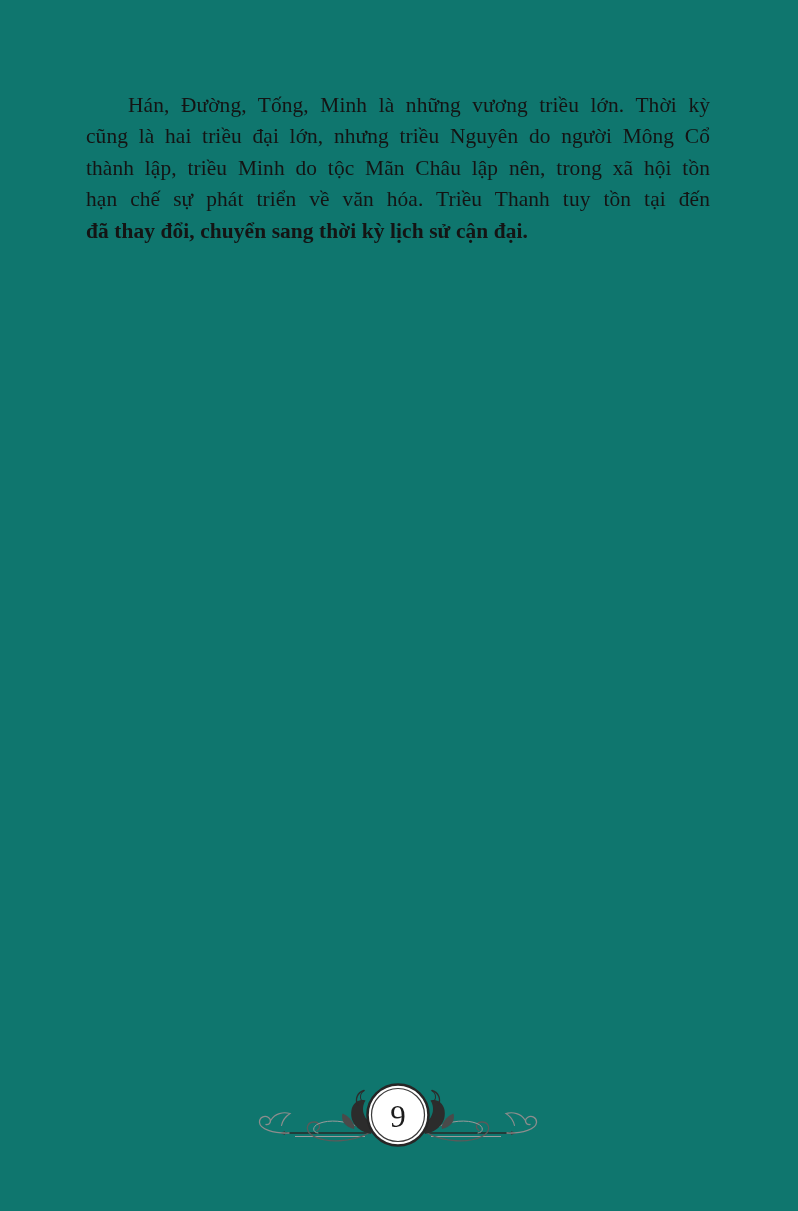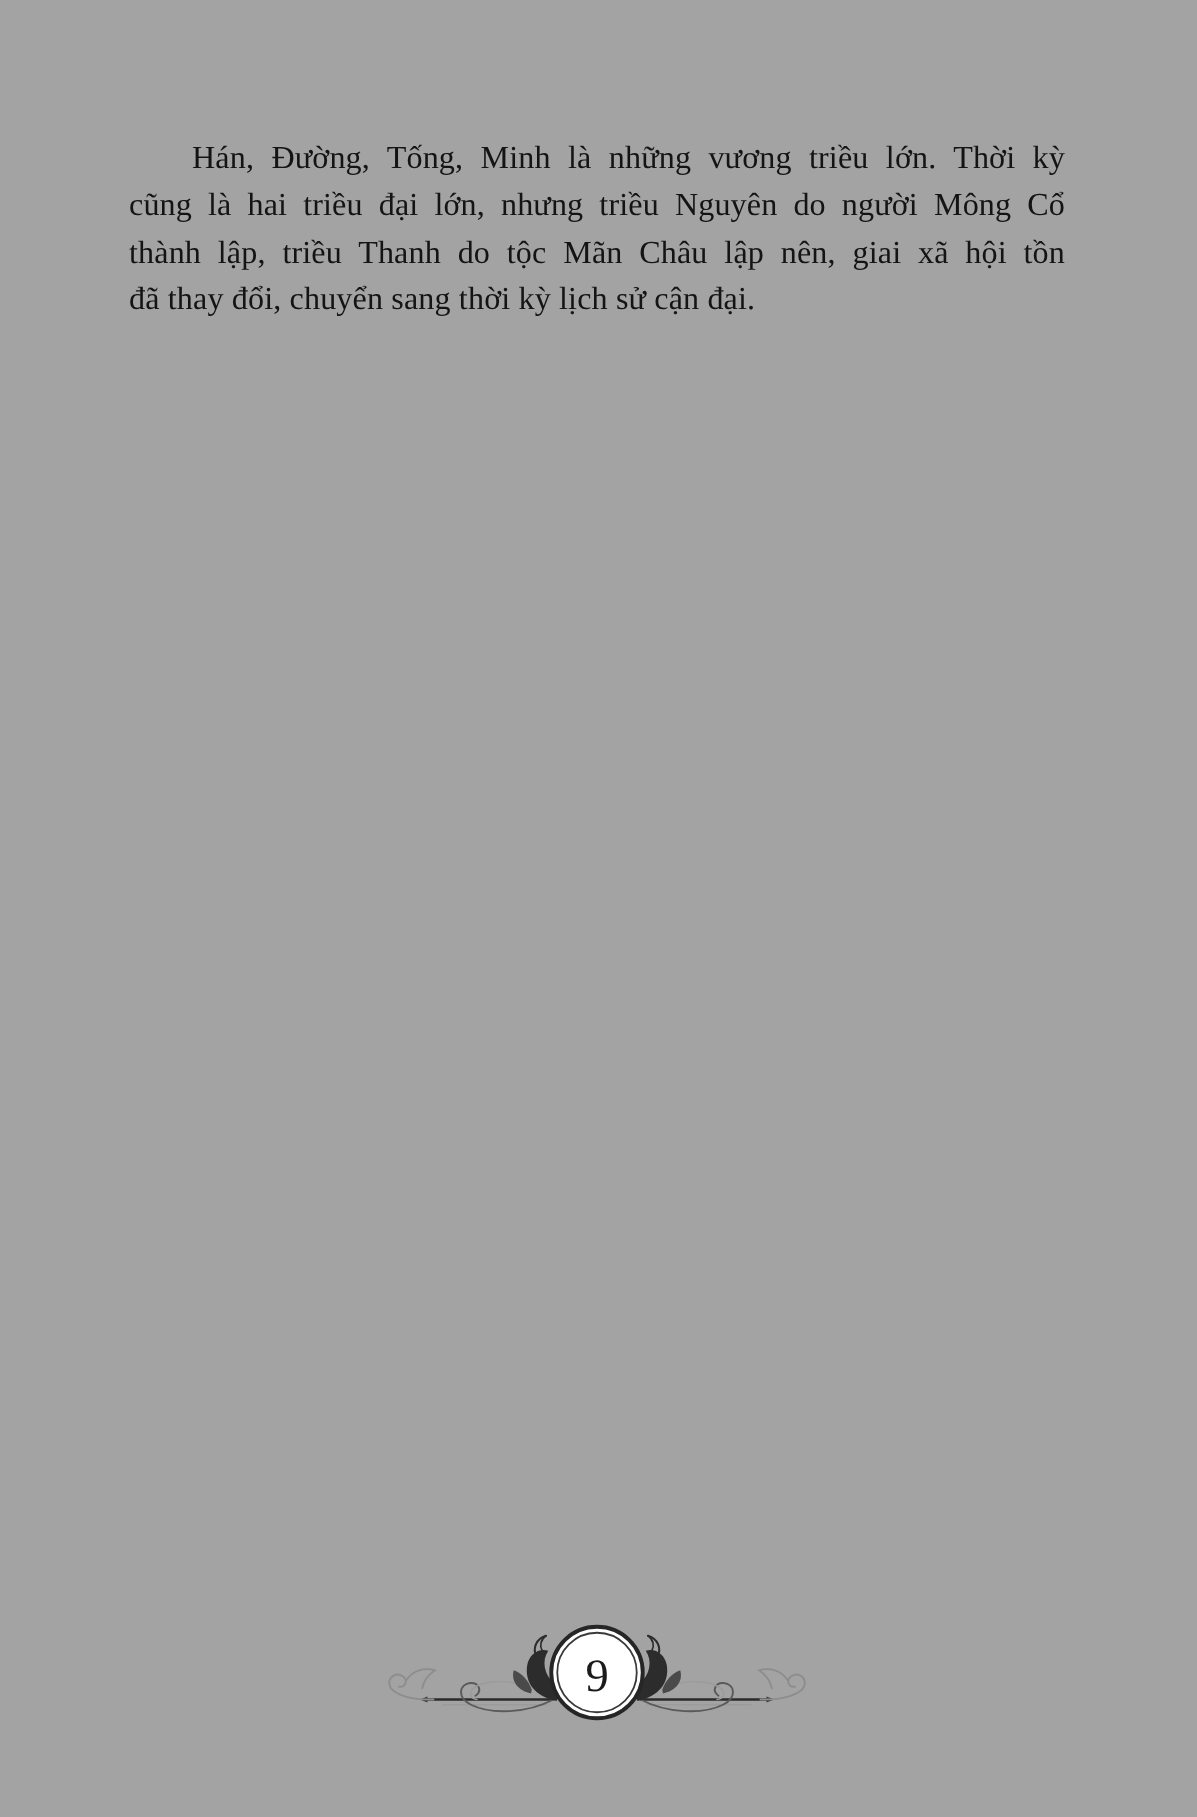--- a/index.html
+++ b/index.html
@@ -4,21 +4,21 @@
 <style>
   html, body {
     margin: 0;
     padding: 0;
     background: #ffffff;
   }
   .page {
     position: relative;
     width: 798px;
     height: 1211px;
-    background: #a3a3a3;
+    background: #0f766e;
     overflow: hidden;
     font-family: "Liberation Serif", "DejaVu Serif", serif;
     color: #141414;
   }
   .paragraph {
     position: absolute;
     left: 86px;
     top: 90px;
     width: 624px;
     font-size: 21.4px;
@@ -33,20 +33,21 @@
   .paragraph .line.just {
     text-align-last: justify;
     -moz-text-align-last: justify;
   }
   .paragraph .line.indent {
     text-indent: 42px;
   }
   .paragraph .line.last {
     text-align: left;
     text-align-last: left;
+    font-weight: bold;
   }
   .ornament-wrap {
     position: absolute;
     left: 253px;
     top: 1076px;
     width: 290px;
     height: 76px;
   }
   .ornament-svg {
     position: absolute;
@@ -69,21 +70,22 @@
   }
 </style>
 </head>
 <body>
 
 <div class="page">
 
   <div class="paragraph">
     <div class="line just indent">Hán, Đường, Tống, Minh là những vương triều lớn. Thời kỳ</div>
     <div class="line just">cũng là hai triều đại lớn, nhưng triều Nguyên do người Mông Cổ</div>
-    <div class="line just">thành lập, triều Thanh do tộc Mãn Châu lập nên, giai xã hội tồn</div>
+    <div class="line just">thành lập, triều Minh do tộc Mãn Châu lập nên, trong xã hội tồn</div>
+    <div class="line just">hạn chế sự phát triển về văn hóa. Triều Thanh tuy tồn tại đến</div>
     <div class="line last">đã thay đổi, chuyển sang thời kỳ lịch sử cận đại.</div>
   </div>
 
   <div class="ornament-wrap">
     <svg class="ornament-svg" width="290" height="76" viewBox="0 0 290 76" xmlns="http://www.w3.org/2000/svg">
       <defs>
         <g id="half">
 
           <path d="M30 57 H116" stroke="#2a2a2a" stroke-width="1.7" fill="none"></path>
 

